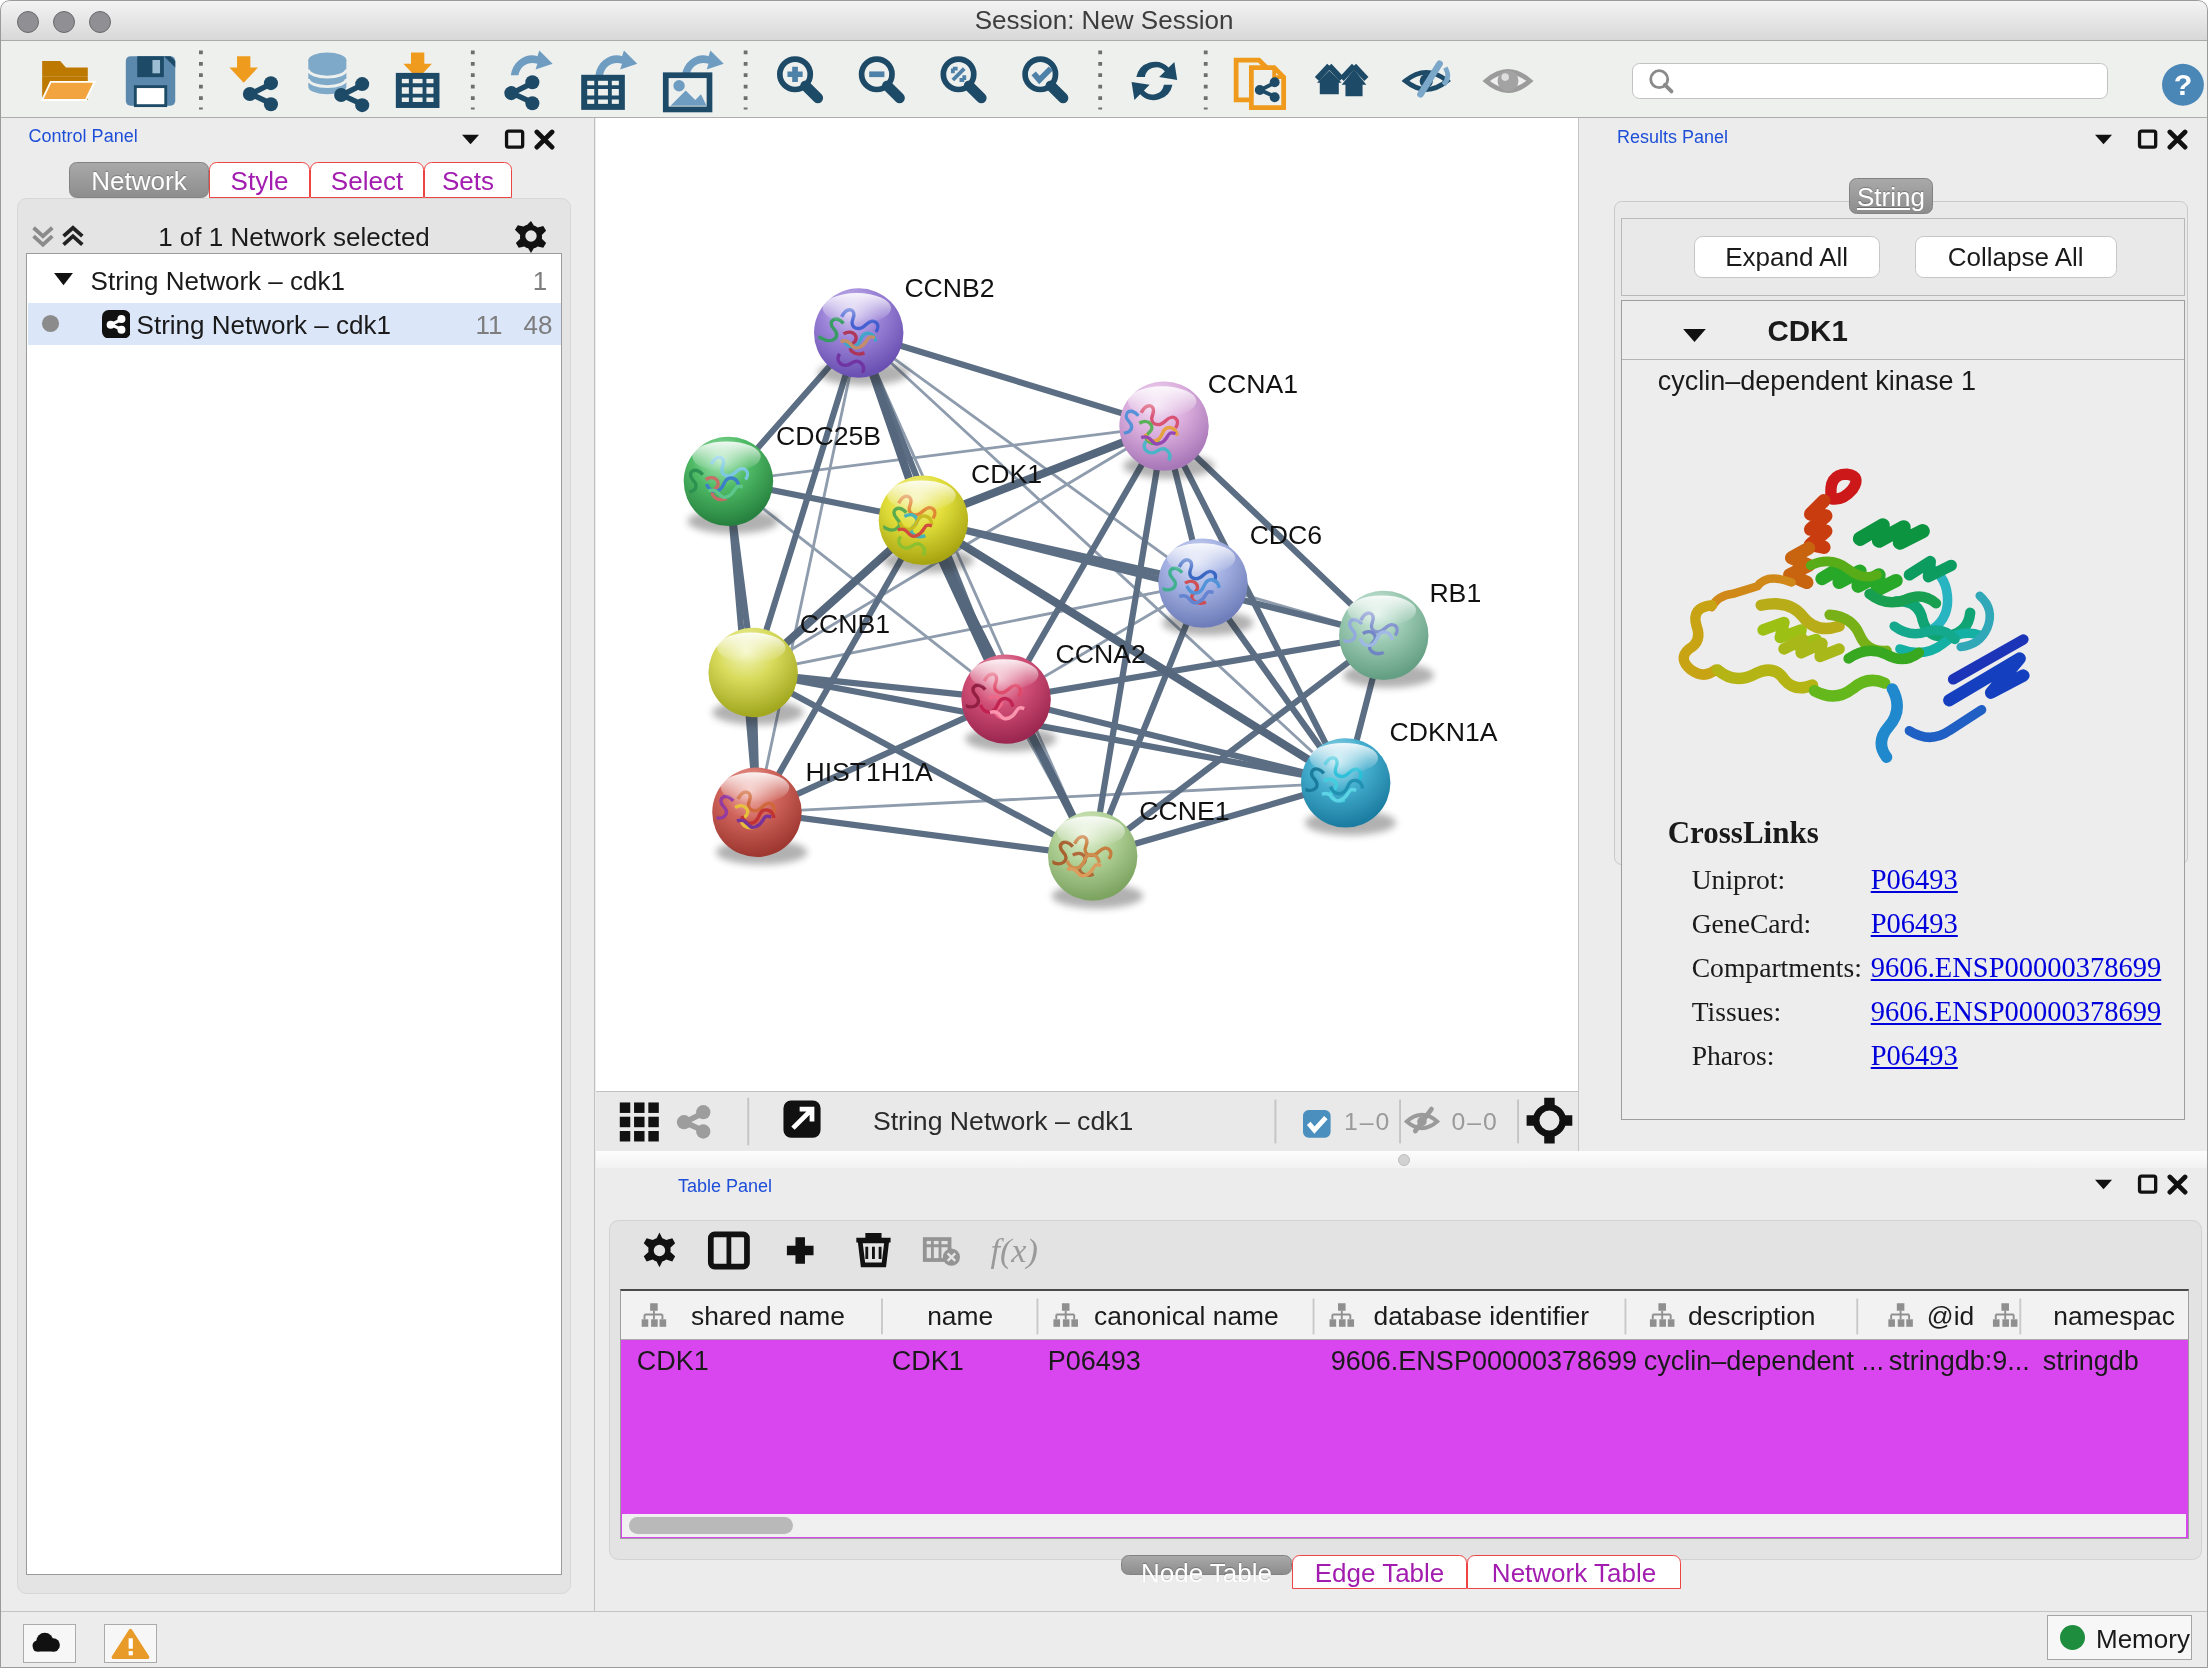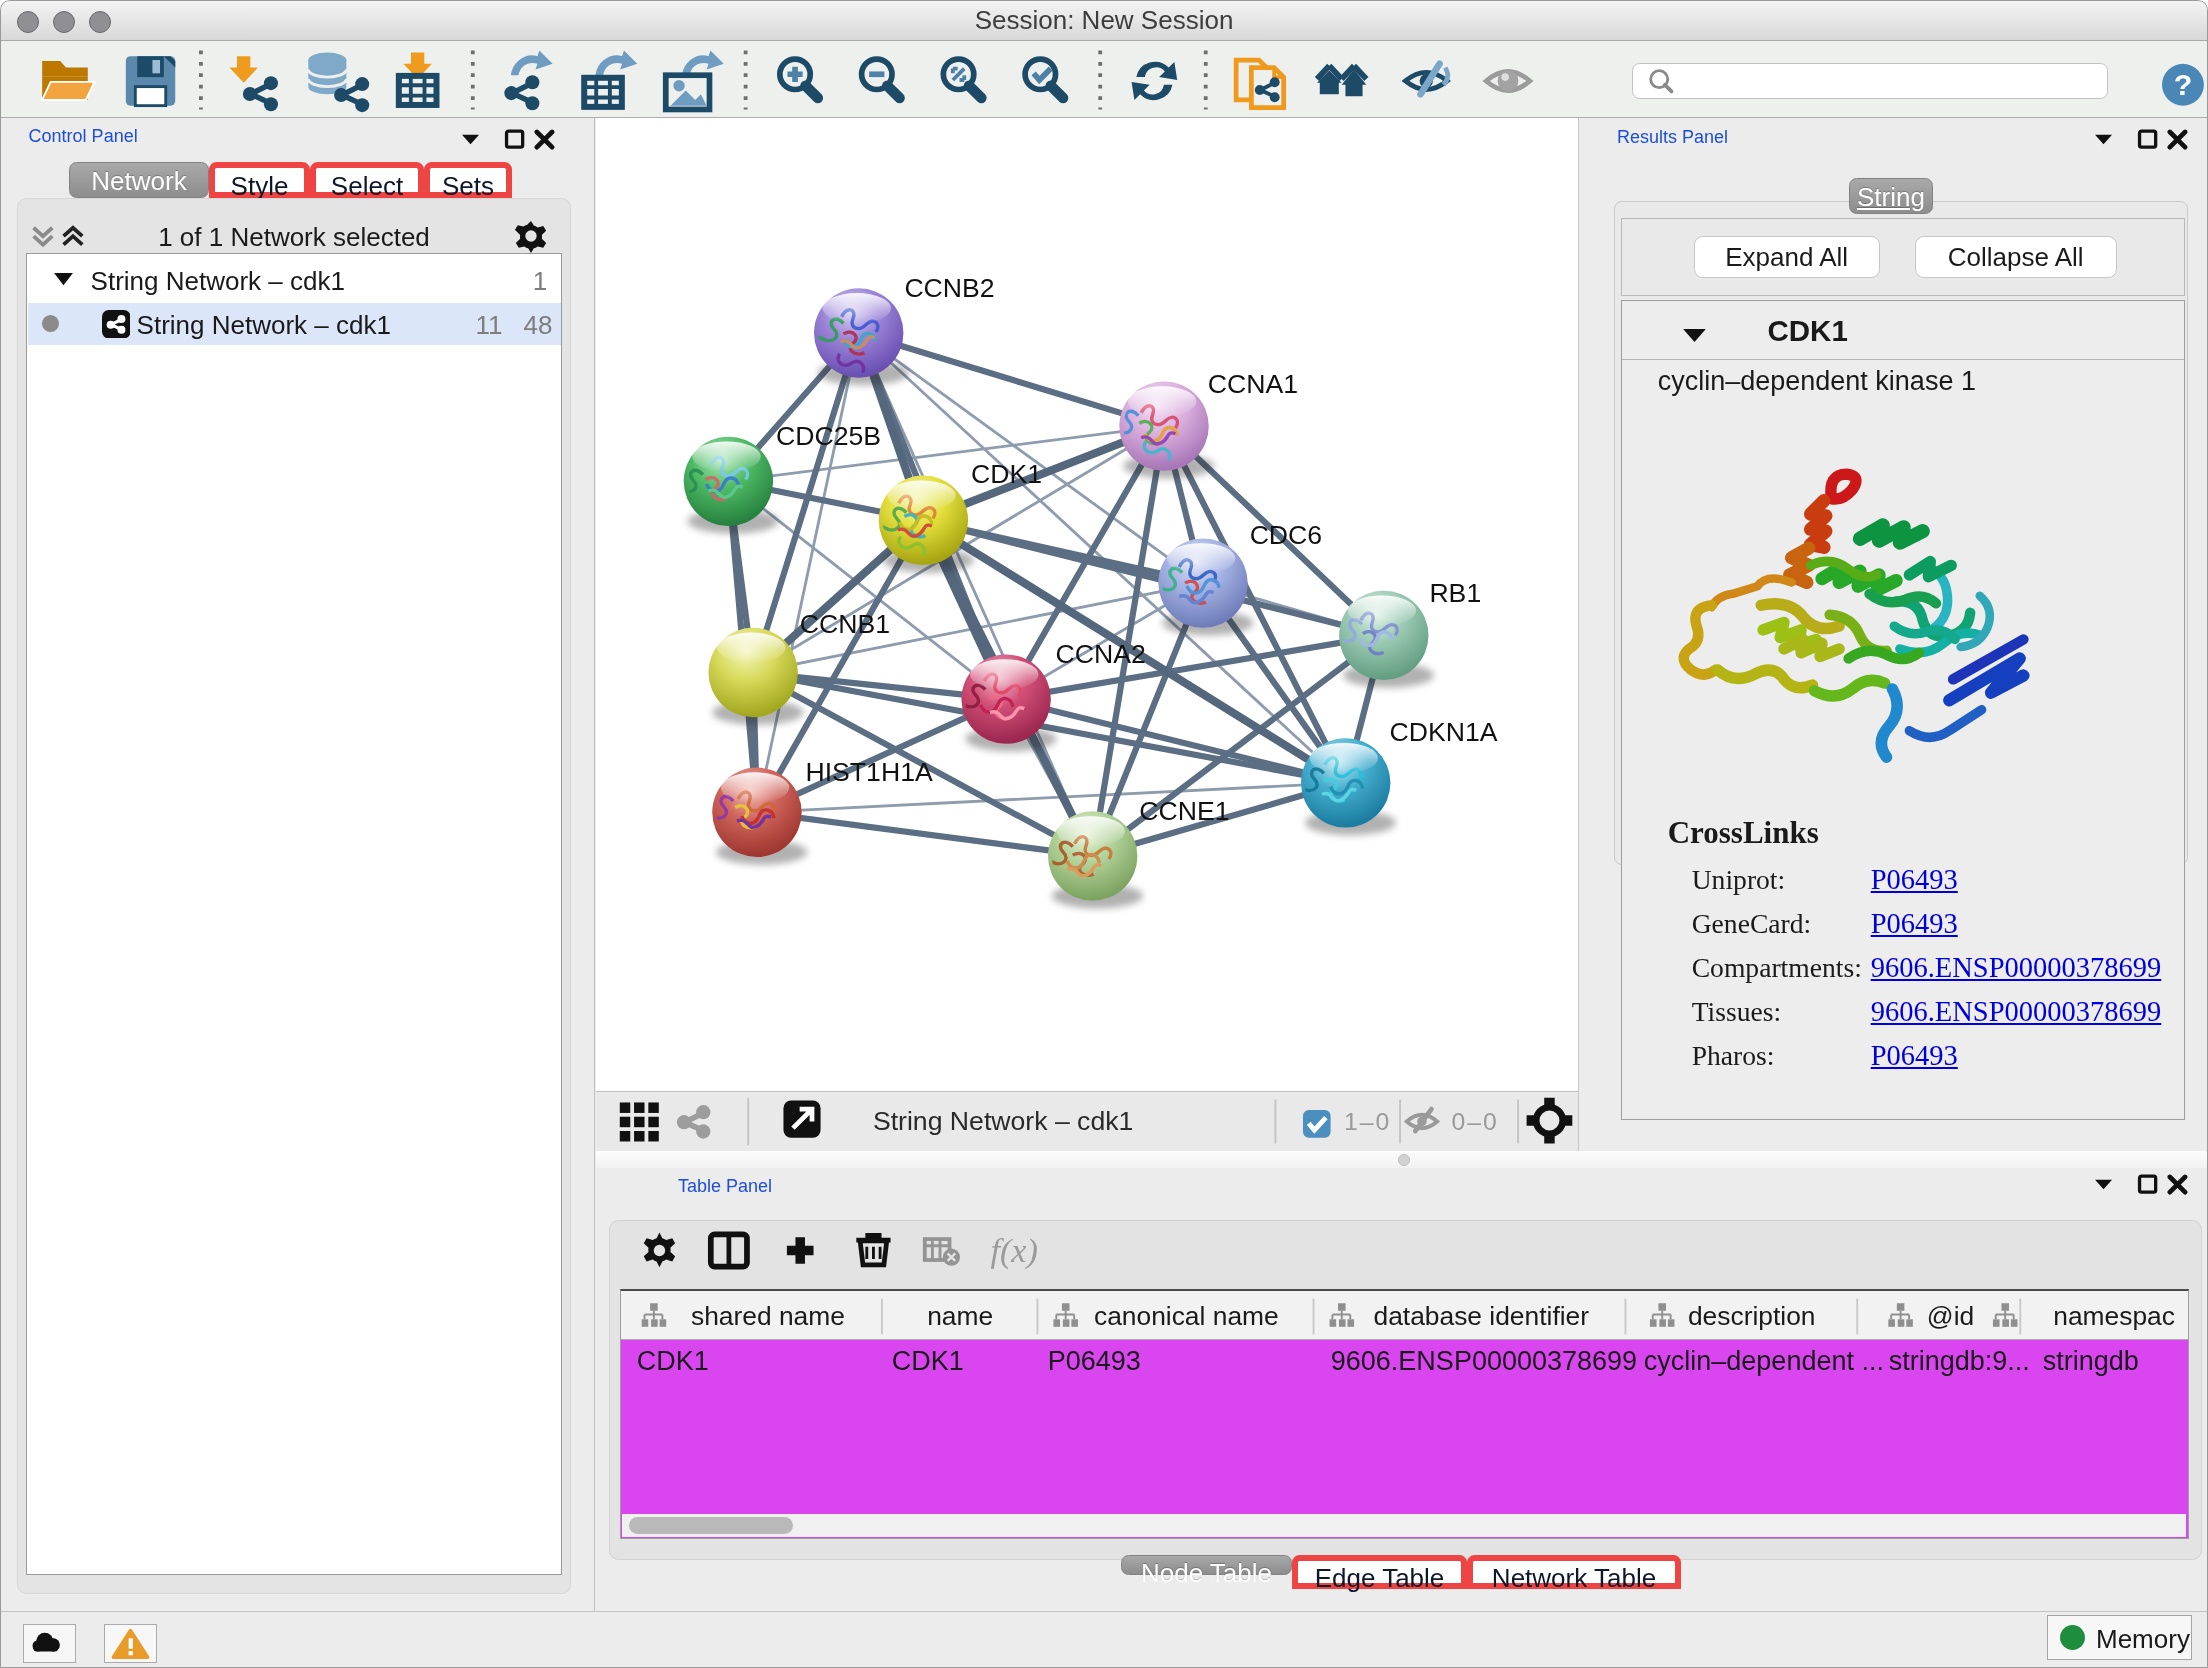--- a/index.html
+++ b/index.html
@@ -18,21 +18,21 @@
   #title { position:absolute; top:4.8px; left:0; width:100%; text-align:center;
     font-size:26px; font-weight:500; color:#3d3d3d; }
   
   #toolbar { position:absolute; left:0; top:41px; width:2208px; height:77px;
     background:#eef0ee; border-bottom:1px solid #aeaeae; }
   #searchbox { position:absolute; left:1632px; top:22px; width:476px; height:36px;
     background:#fff; border:1px solid #c2c2c2; border-radius:7.6px; }
   
   .ptitle { font-size:18px; color:#1d4ed8; }
   .tab { position:absolute; height:36px; line-height:36px; text-align:center; font-size:26px;
-     background:#fff; border:6px solid #ef4444; border-radius:7.6px 7.6px 0 0; color:#0f172a; }
+     background:#fff; border:1px solid #ef4444; border-radius:7.6px 7.6px 0 0; color:#a21caf; }
   .tabsel { background:linear-gradient(#a9a9a9,#8d8d8d); color:#fff; border:1px solid #828282;
      border-radius:7.6px; text-shadow:0 -1px 1px rgba(0,0,0,0.25); }
   
   #cpanel { position:absolute; left:1px; top:118px; width:594px; height:1493px; background:#ececec;
      border-right:1.9px solid #c0c0c0; }
   #cp-box { position:absolute; left:16px; top:80px; width:554px; height:1396px;
      background:#e4e4e4; border:1px solid #d6d6d6; border-radius:9.5px; }
   #cp-list { position:absolute; left:7.6px; top:54px; width:536px; height:1322px;
      background:#fff; border:1px solid #9b9b9b; }
   .cp-row { position:absolute; left:1px; width:533px; height:42px; font-size:26px; }

